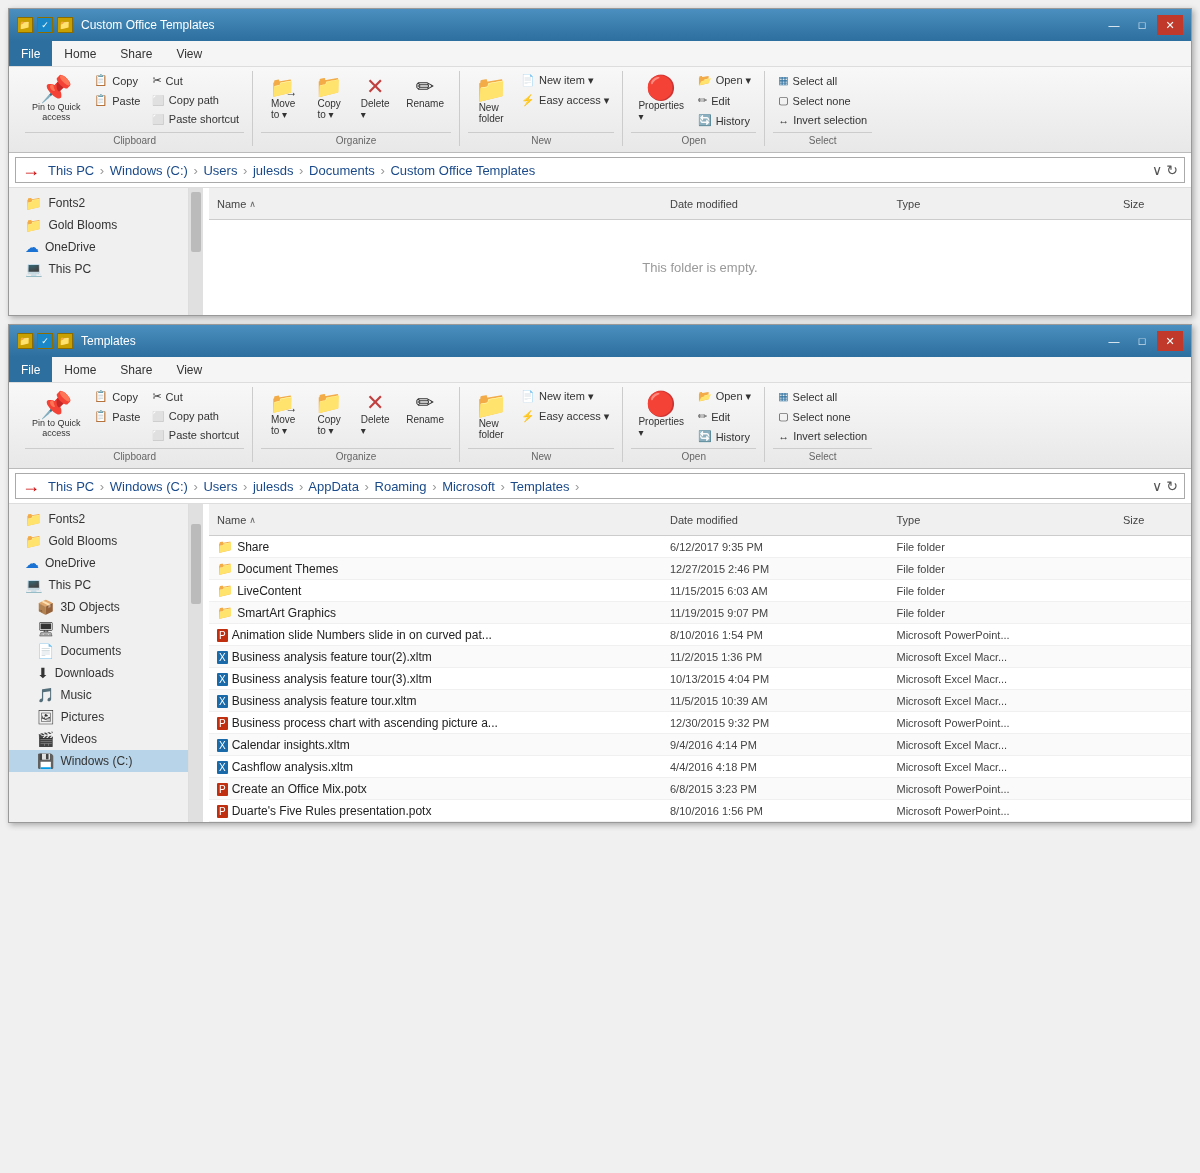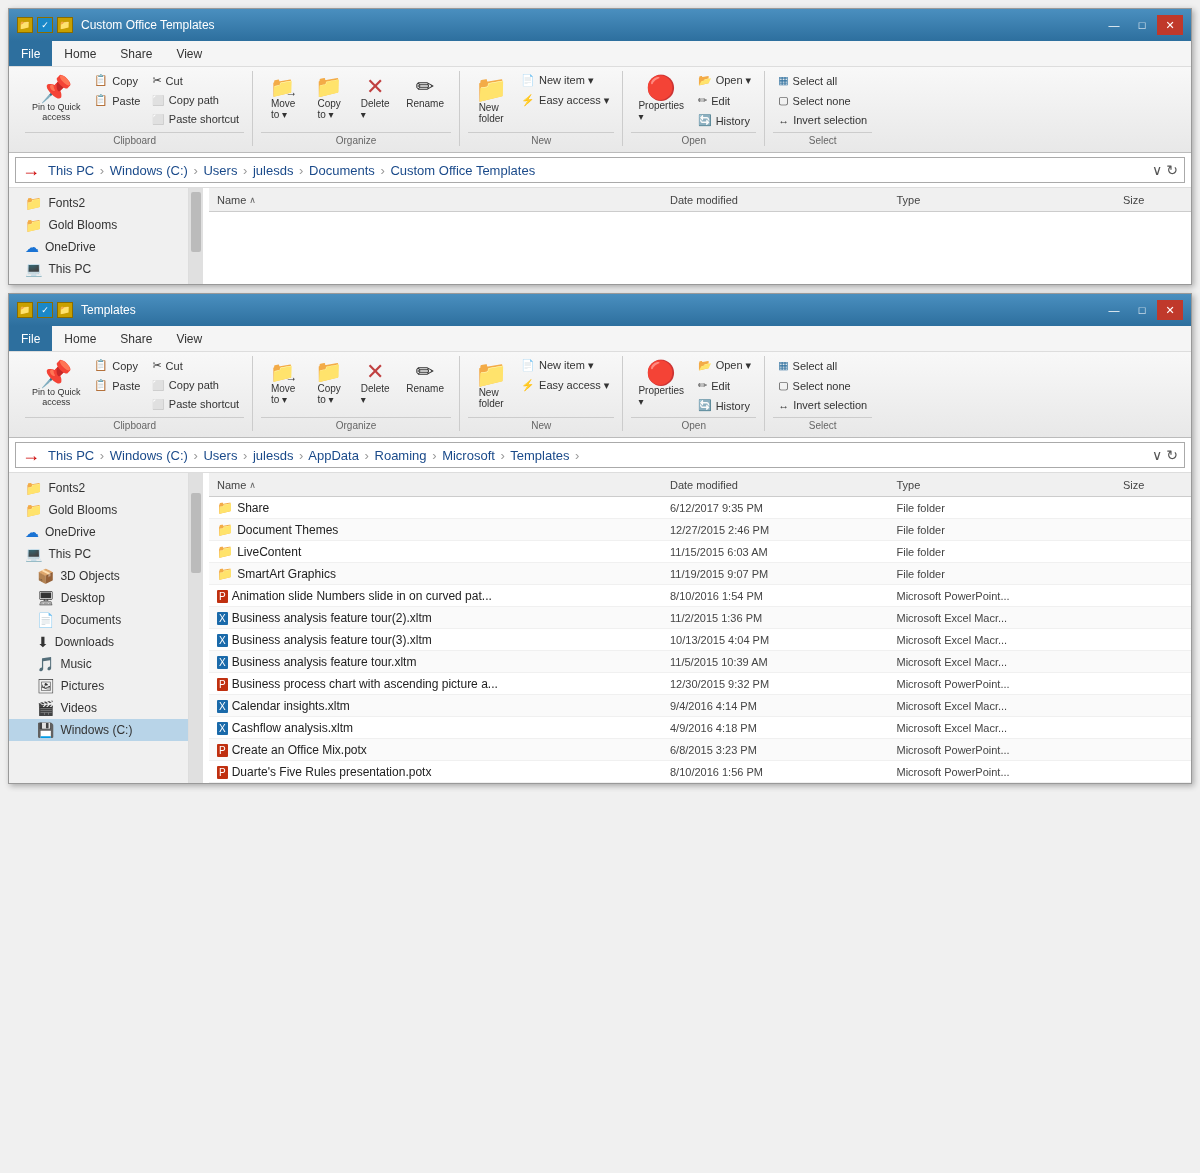--- a/index.html
+++ b/index.html
@@ -223,21 +223,21 @@
     
     .file-list {
       flex: 1;
       overflow: hidden;
     }
     .file-list-header {
       display: flex;
       align-items: center;
       background: #f0f0f0;
       border-bottom: 1px solid #ccc;
-      height: 24px;
+      height: 32px;
       padding: 0 8px;
     }
     .file-col {
       display: flex;
       align-items: center;
       font-size: 11px;
       color: #444;
       cursor: pointer;
       gap: 3px;
     }
@@ -504,20 +504,21 @@
         <div class="file-col file-col-date">
           <span>Date modified</span>
         </div>
         <div class="file-col file-col-type">
           <span>Type</span>
         </div>
         <div class="file-col file-col-size">
           <span>Size</span>
         </div>
       </div>
+      <div class="empty-msg">This folder is empty.</div>
     </div>
   </div>
 </div>
 
 <div class="window">
 
   <div class="title-bar">
     <div class="title-bar-icons">
       <div class="title-bar-icon" style="background:#c8a000;">📁</div>
       <div class="title-bar-icon" style="background:#1a88c8;">✓</div>
@@ -707,21 +708,21 @@
         <div class="sidebar-item">
           <span class="folder-icon" style="color:#4a8fbf;">💻</span>
           <span>This PC</span>
         </div>
         <div class="sidebar-item sub">
           <span class="folder-icon">📦</span>
           <span>3D Objects</span>
         </div>
         <div class="sidebar-item sub">
           <span class="folder-icon">🖥</span>
-          <span>Desktop</span>
+          <span>Numbers</span>
         </div>
         <div class="sidebar-item sub">
           <span class="folder-icon">📄</span>
           <span>Documents</span>
         </div>
         <div class="sidebar-item sub">
           <span class="folder-icon">⬇</span>
           <span>Downloads</span>
         </div>
         <div class="sidebar-item sub">
@@ -852,21 +853,21 @@
     </div>
     <div class="file-date">9/4/2016 4:14 PM</div>
     <div class="file-type">Microsoft Excel Macr...</div>
     <div class="file-size"></div>
   </div>
           <div class="file-row">
     <div class="file-name">
       <span class="file-icon" style="color:#2070a0;"><span style="background:#1a6aaa;color:white;font-size:10px;padding:1px 2px;border-radius:1px;">X</span></span>
       <span>Cashflow analysis.xltm</span>
     </div>
-    <div class="file-date">4/9/2016 4:18 PM</div>
+    <div class="file-date">4/4/2016 4:18 PM</div>
     <div class="file-type">Microsoft Excel Macr...</div>
     <div class="file-size"></div>
   </div>
           <div class="file-row">
     <div class="file-name">
       <span class="file-icon" style="color:#c03010;"><span style="background:#c03010;color:white;font-size:10px;padding:1px 2px;border-radius:1px;">P</span></span>
       <span>Create an Office Mix.potx</span>
     </div>
     <div class="file-date">6/8/2015 3:23 PM</div>
     <div class="file-type">Microsoft PowerPoint...</div>

